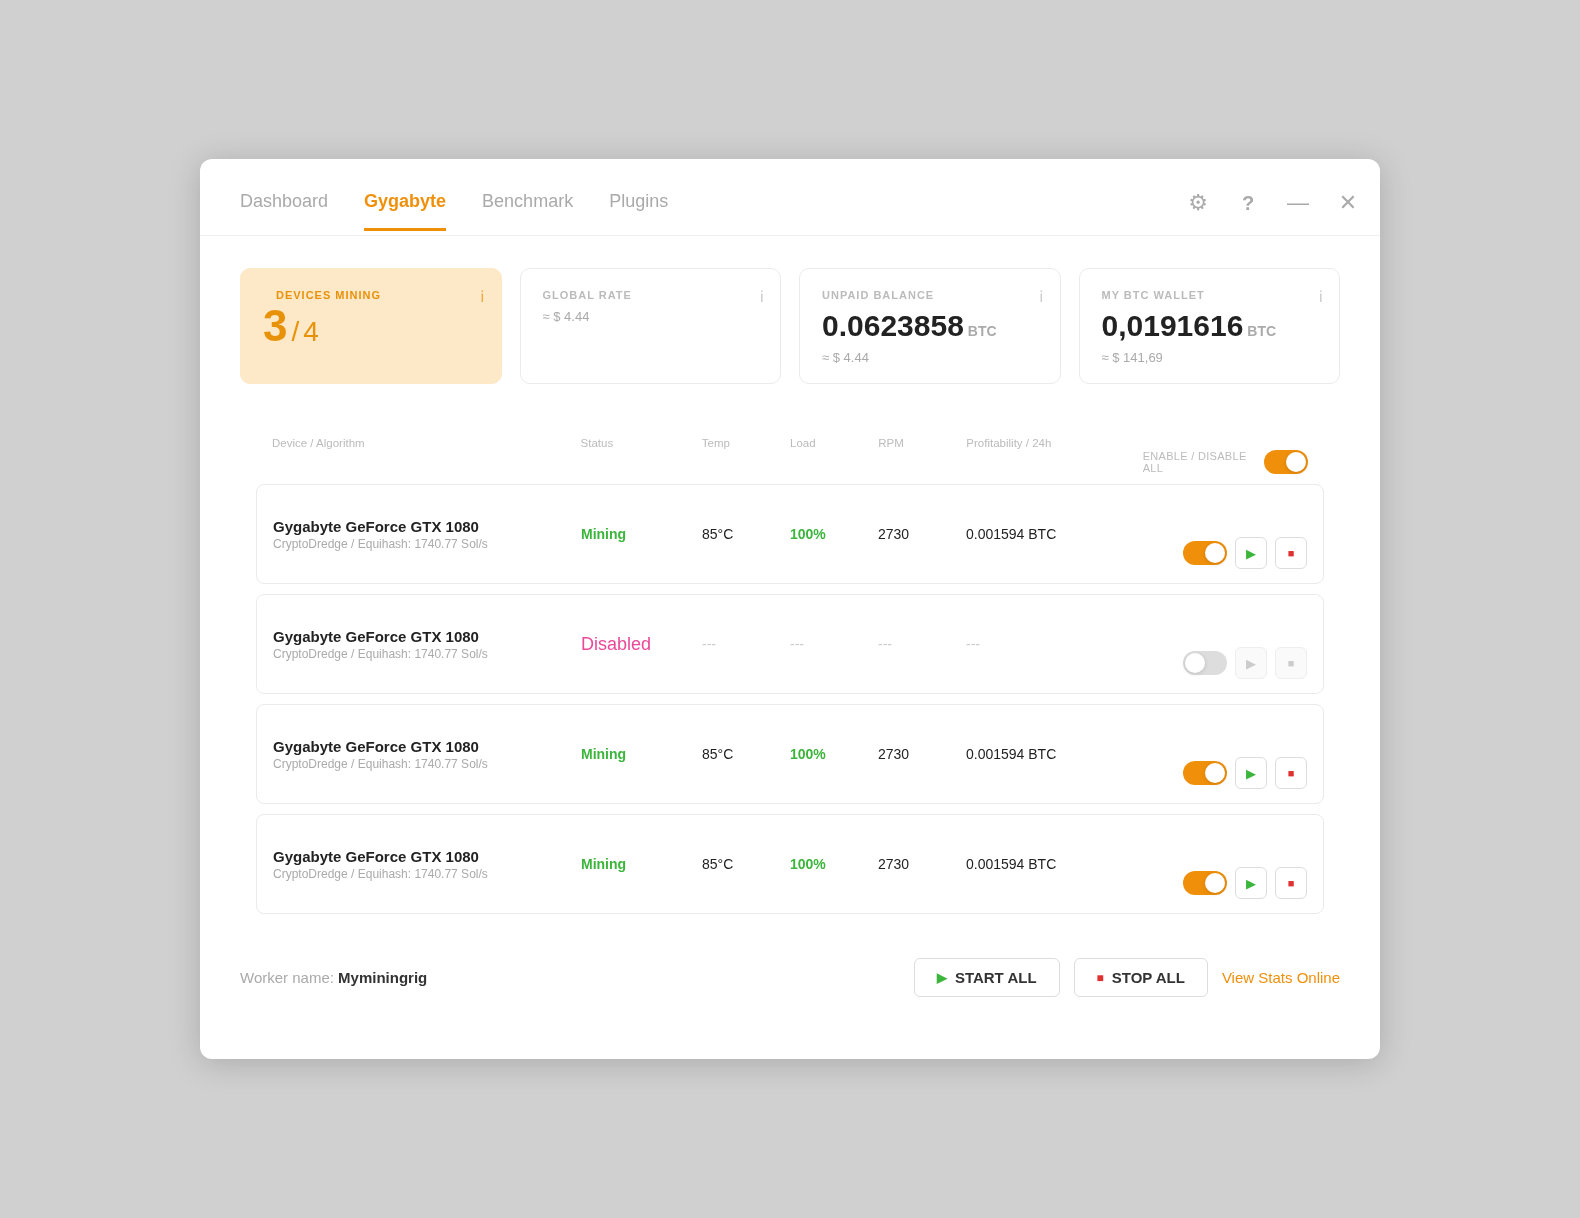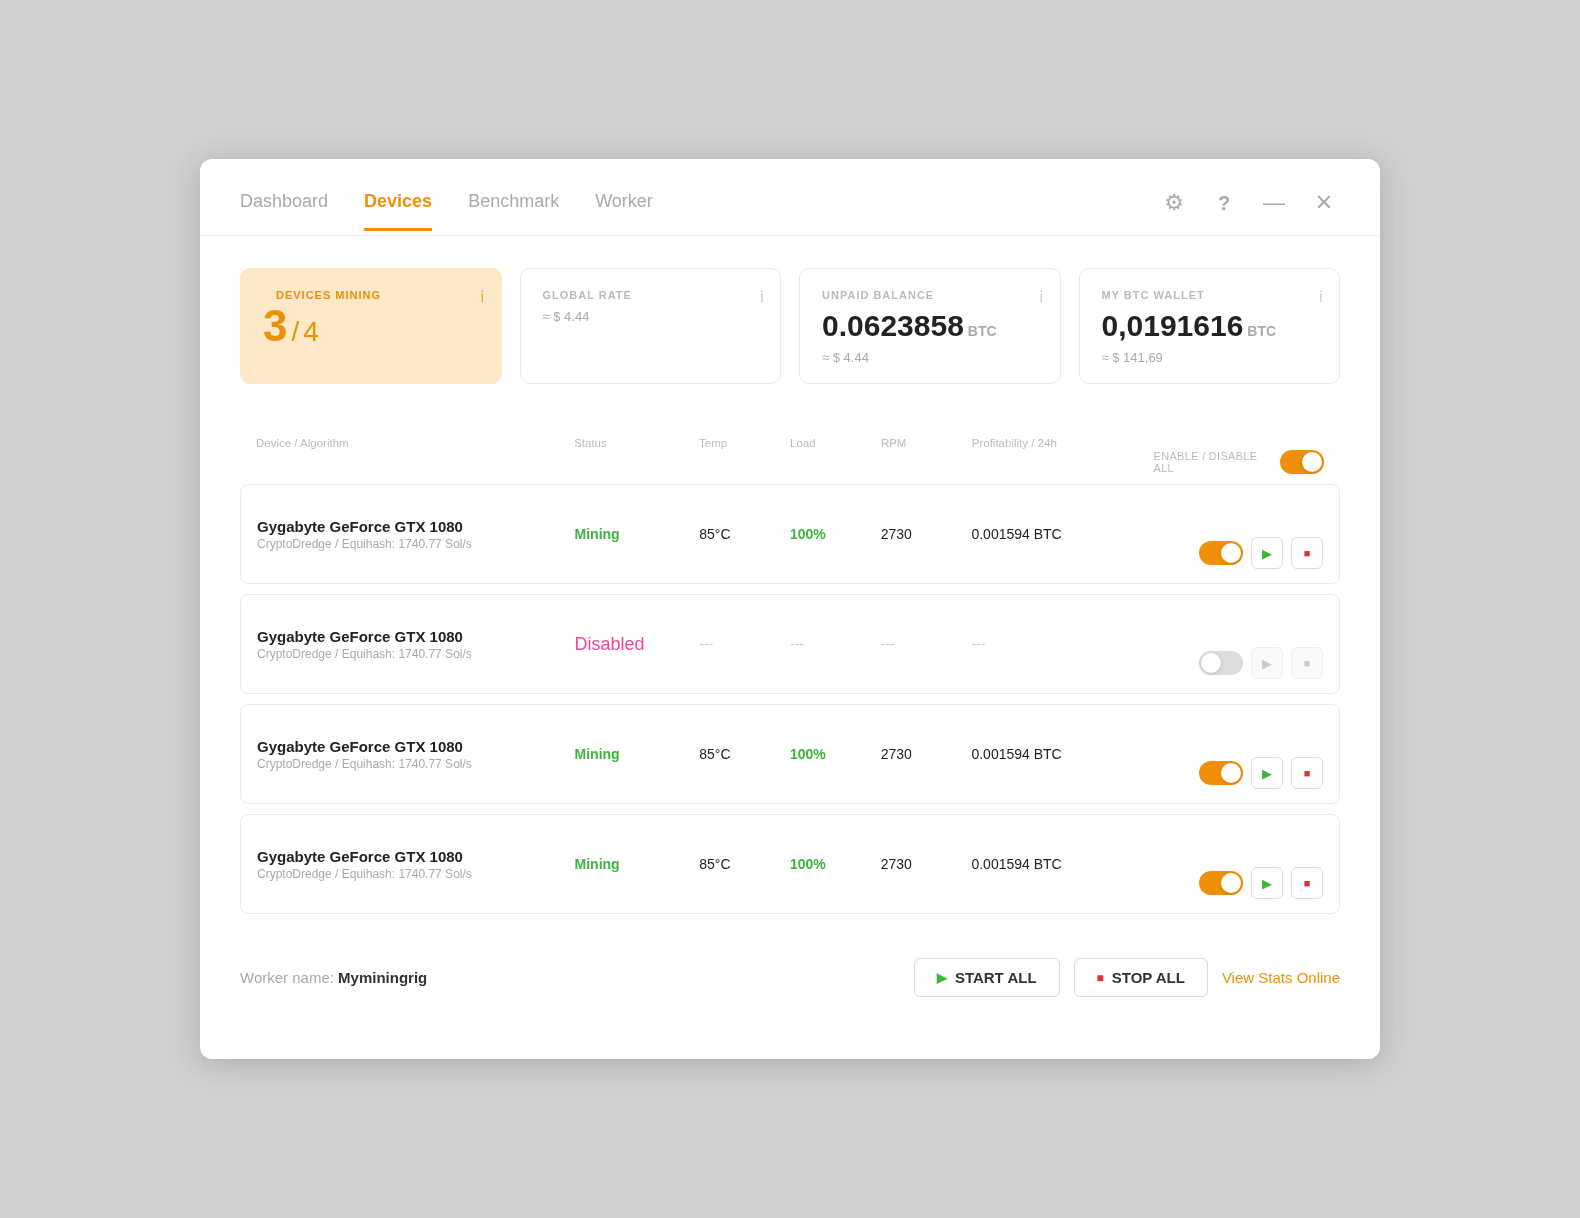--- a/index.html
+++ b/index.html
@@ -18,21 +18,21 @@
       width: 1180px;
       min-height: 900px;
       padding: 0;
       overflow: hidden;
       position: relative;
     }
     
     .nav-bar {
       display: flex;
       align-items: center;
-      padding: 28px 40px 0 40px;
+      padding: 28px 16px 0 40px;
       border-bottom: 1px solid #f0f0f0;
       justify-content: space-between;
     }
     .nav-tabs {
       display: flex;
       gap: 36px;
       align-items: flex-end;
     }
     .nav-tab {
       font-size: 18px;
@@ -134,21 +134,21 @@
       font-weight: 700;
       color: #e8920a;
     }
     .mining-count .slash {
       font-size: 28px;
       color: #e8920a;
       font-weight: 500;
     }
     
     .device-table {
-      padding: 0 40px;
+      padding: 0 56px;
     }
     .table-header {
       display: flex;
       align-items: center;
       padding: 10px 16px;
       font-size: 11.5px;
       color: #bbb;
       font-weight: 500;
       text-transform: none;
       gap: 0;
@@ -311,23 +311,23 @@
     }
   </style>
 </head>
 <body>
 
 <div class="window">
 
   <div class="nav-bar">
     <div class="nav-tabs">
       <a class="nav-tab">Dashboard</a>
-      <a class="nav-tab active">Devices</a>
+      <a class="nav-tab active">Gygabyte</a>
       <a class="nav-tab">Benchmark</a>
-      <a class="nav-tab">Worker</a>
+      <a class="nav-tab">Plugins</a>
     </div>
     <div class="nav-controls">
       <button class="nav-icon-btn" title="Settings">
         <span>⚙</span>
       </button>
       <button class="nav-icon-btn" title="Help">
         <span style="font-size:20px;font-weight:700;">?</span>
       </button>
       <button class="nav-icon-btn" title="Minimize">
         <span>—</span>

